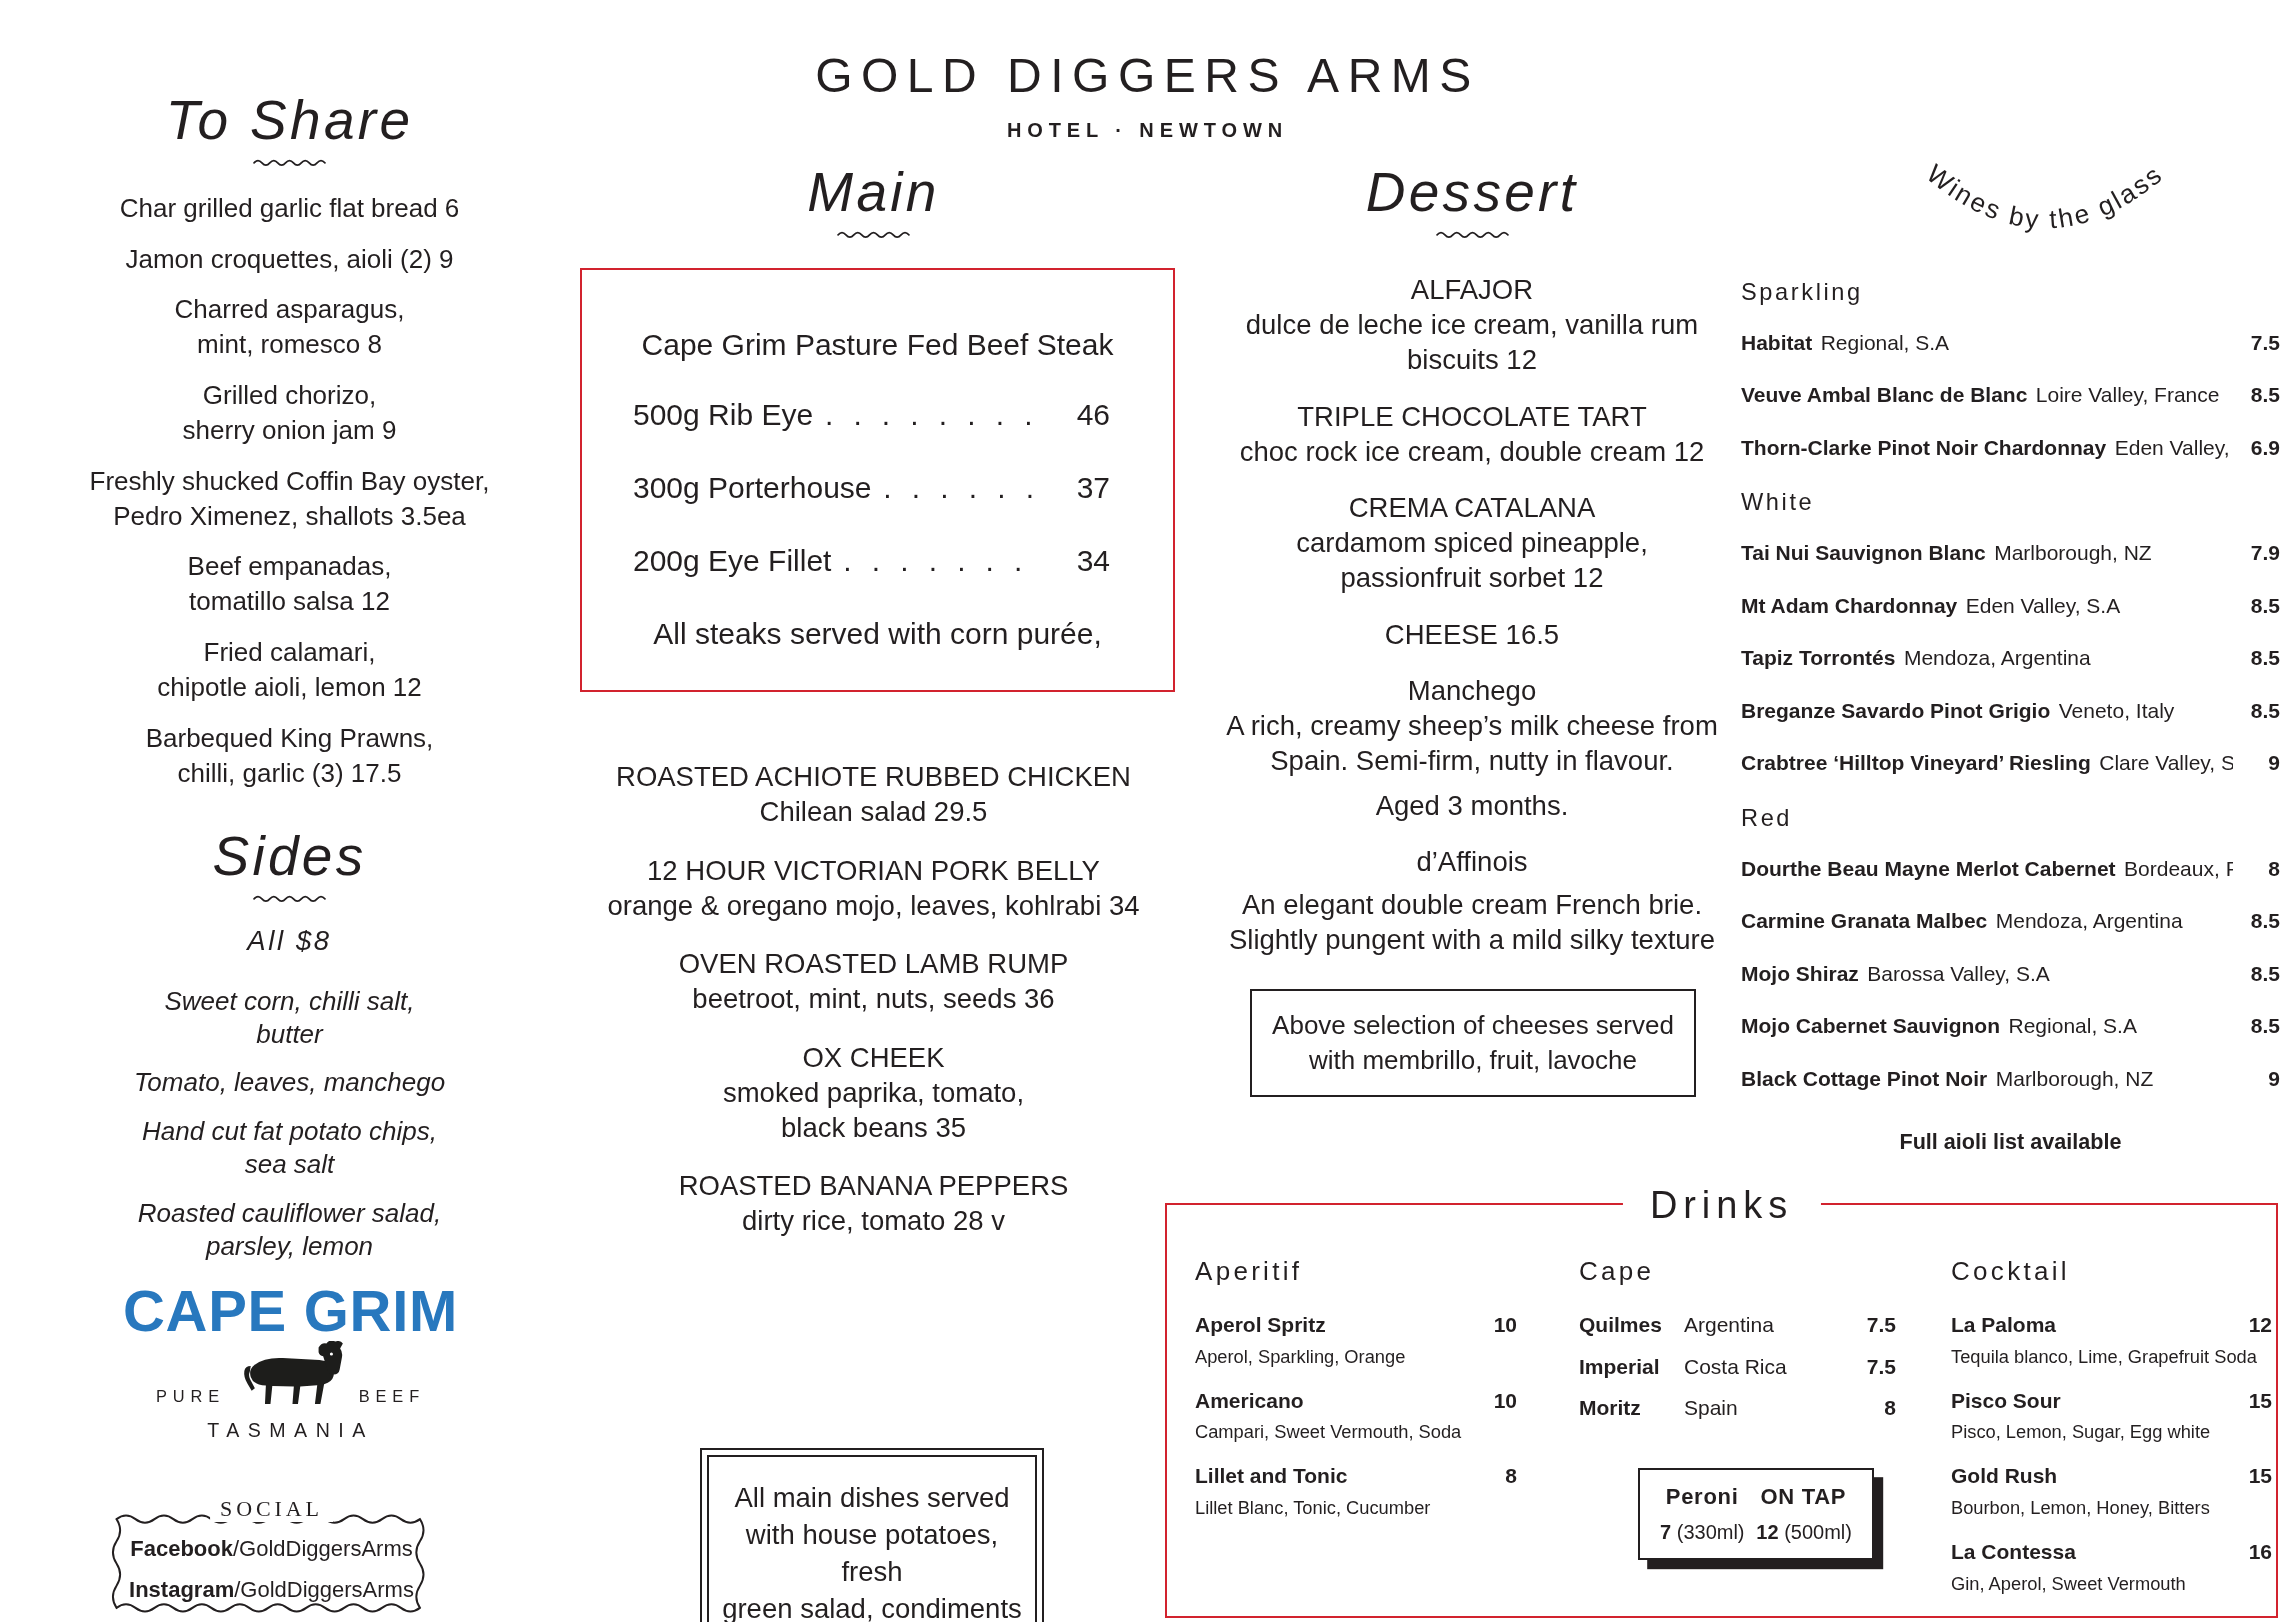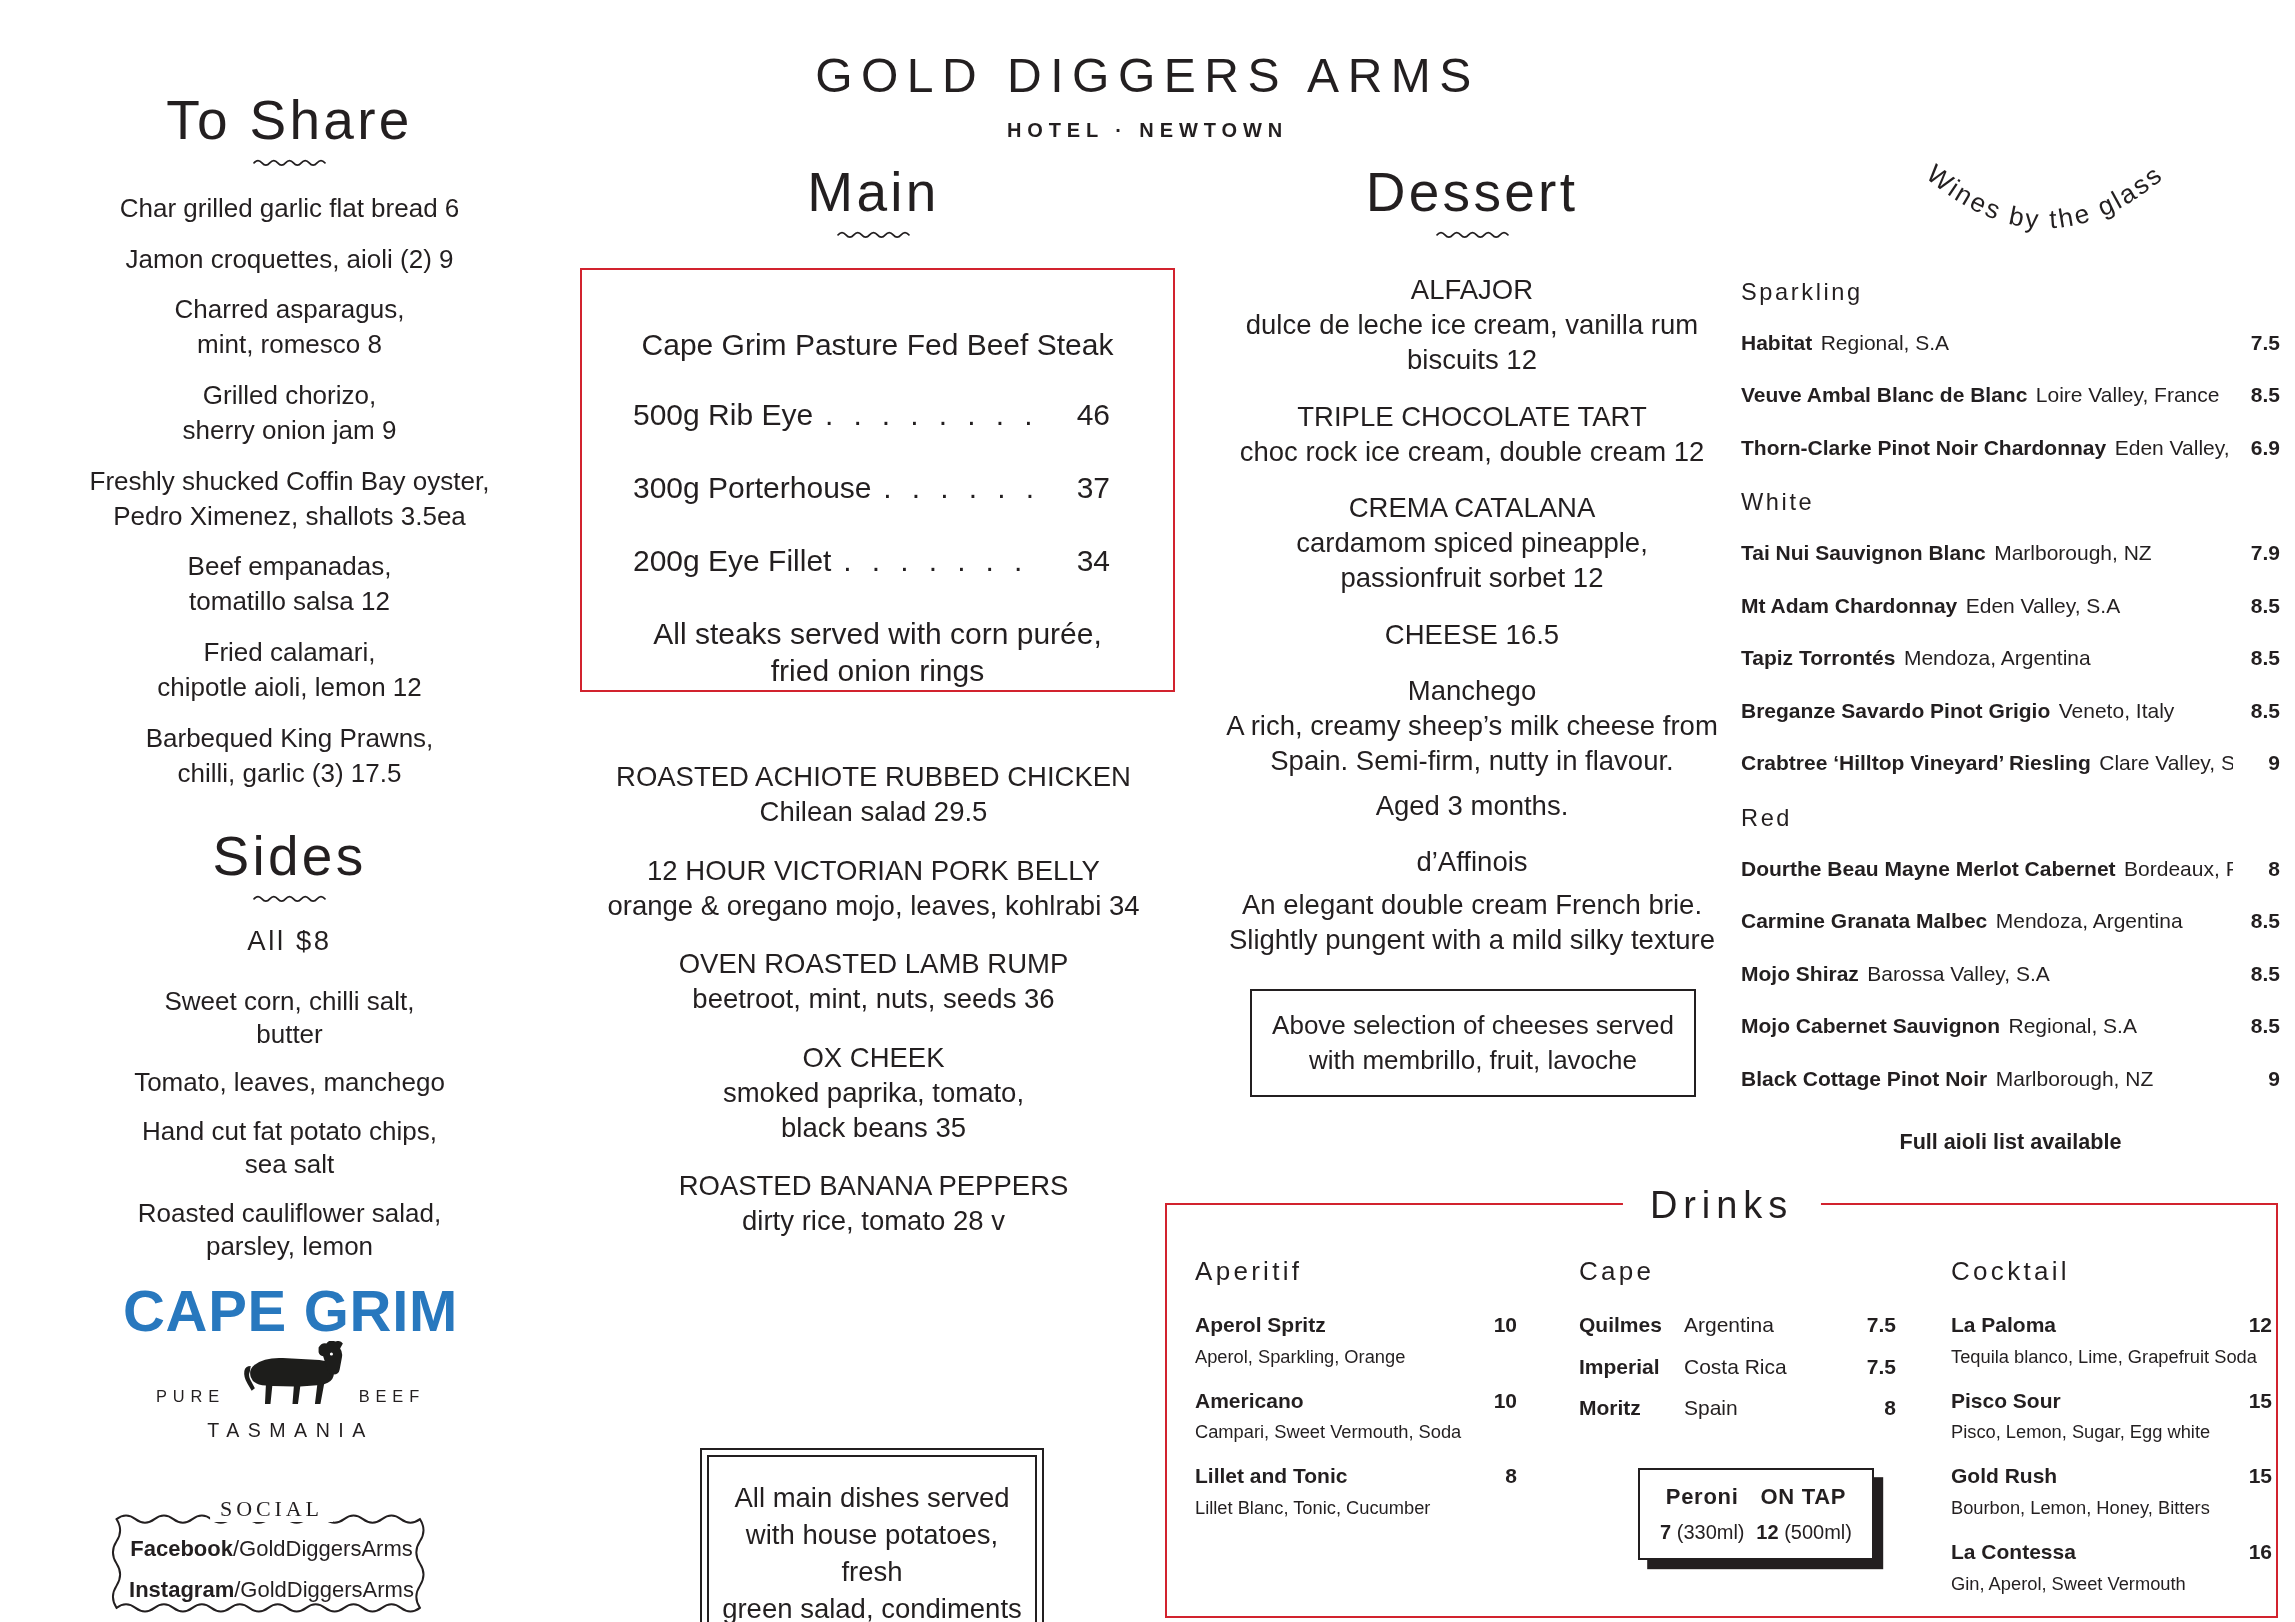--- a/index.html
+++ b/index.html
@@ -1,18 +1,18 @@
 <!DOCTYPE html>
 <html style="font-size:10.5px"><head>
 <meta charset="utf-8">
 <style>
   html,body{margin:0;padding:0;background:#fff;}
   #page{position:relative;width:2295px;height:1623px;background:#fff;overflow:hidden;
         font-family:"Liberation Sans",sans-serif;color:#231f20;}
-  .center{text-align:center;}
+  .center{text-align:center;font-style:italic;}
   .sec-title{font-size:55px;letter-spacing:3.3px;line-height:60px;white-space:nowrap;}
   .squiggle{display:block;margin:6.5px auto 0;}
   
   #share-title{position:absolute;left:67px;top:90px;width:445px;}
   #share-items{position:absolute;left:67px;top:191px;width:445px;}
   #share-items .mi, #sides-block .mi{font-size:26px;line-height:35px;margin-bottom:15.7px;text-align:center;}
   #sides-block{position:absolute;left:67px;top:826px;width:445px;}
   #sides-allprice{font-size:27.5px;letter-spacing:2.6px;margin-top:22px;text-align:center;}
   #sides-items{margin-top:27.5px;}
   #sides-block .mi{line-height:33px;}
@@ -215,21 +215,20 @@
         <span class="steak-price">37</span>
       </div>
       <div class="steak-row">
         <span class="steak-name">200g Eye Fillet</span>
         <span class="dots"></span>
         <span class="steak-price">34</span>
       </div>
     </div>
     <div id="steak-note">
       <div>All steaks served with corn purée,</div>
-      <div>fried onion rings</div>
     </div>
   </div>
 
   <div id="main-dishes">
     <div class="mi">
         <div>ROASTED ACHIOTE RUBBED CHICKEN</div>
         <div>Chilean salad 29.5</div>
       </div>
     <div class="mi">
         <div>12 HOUR VICTORIAN PORK BELLY</div>

